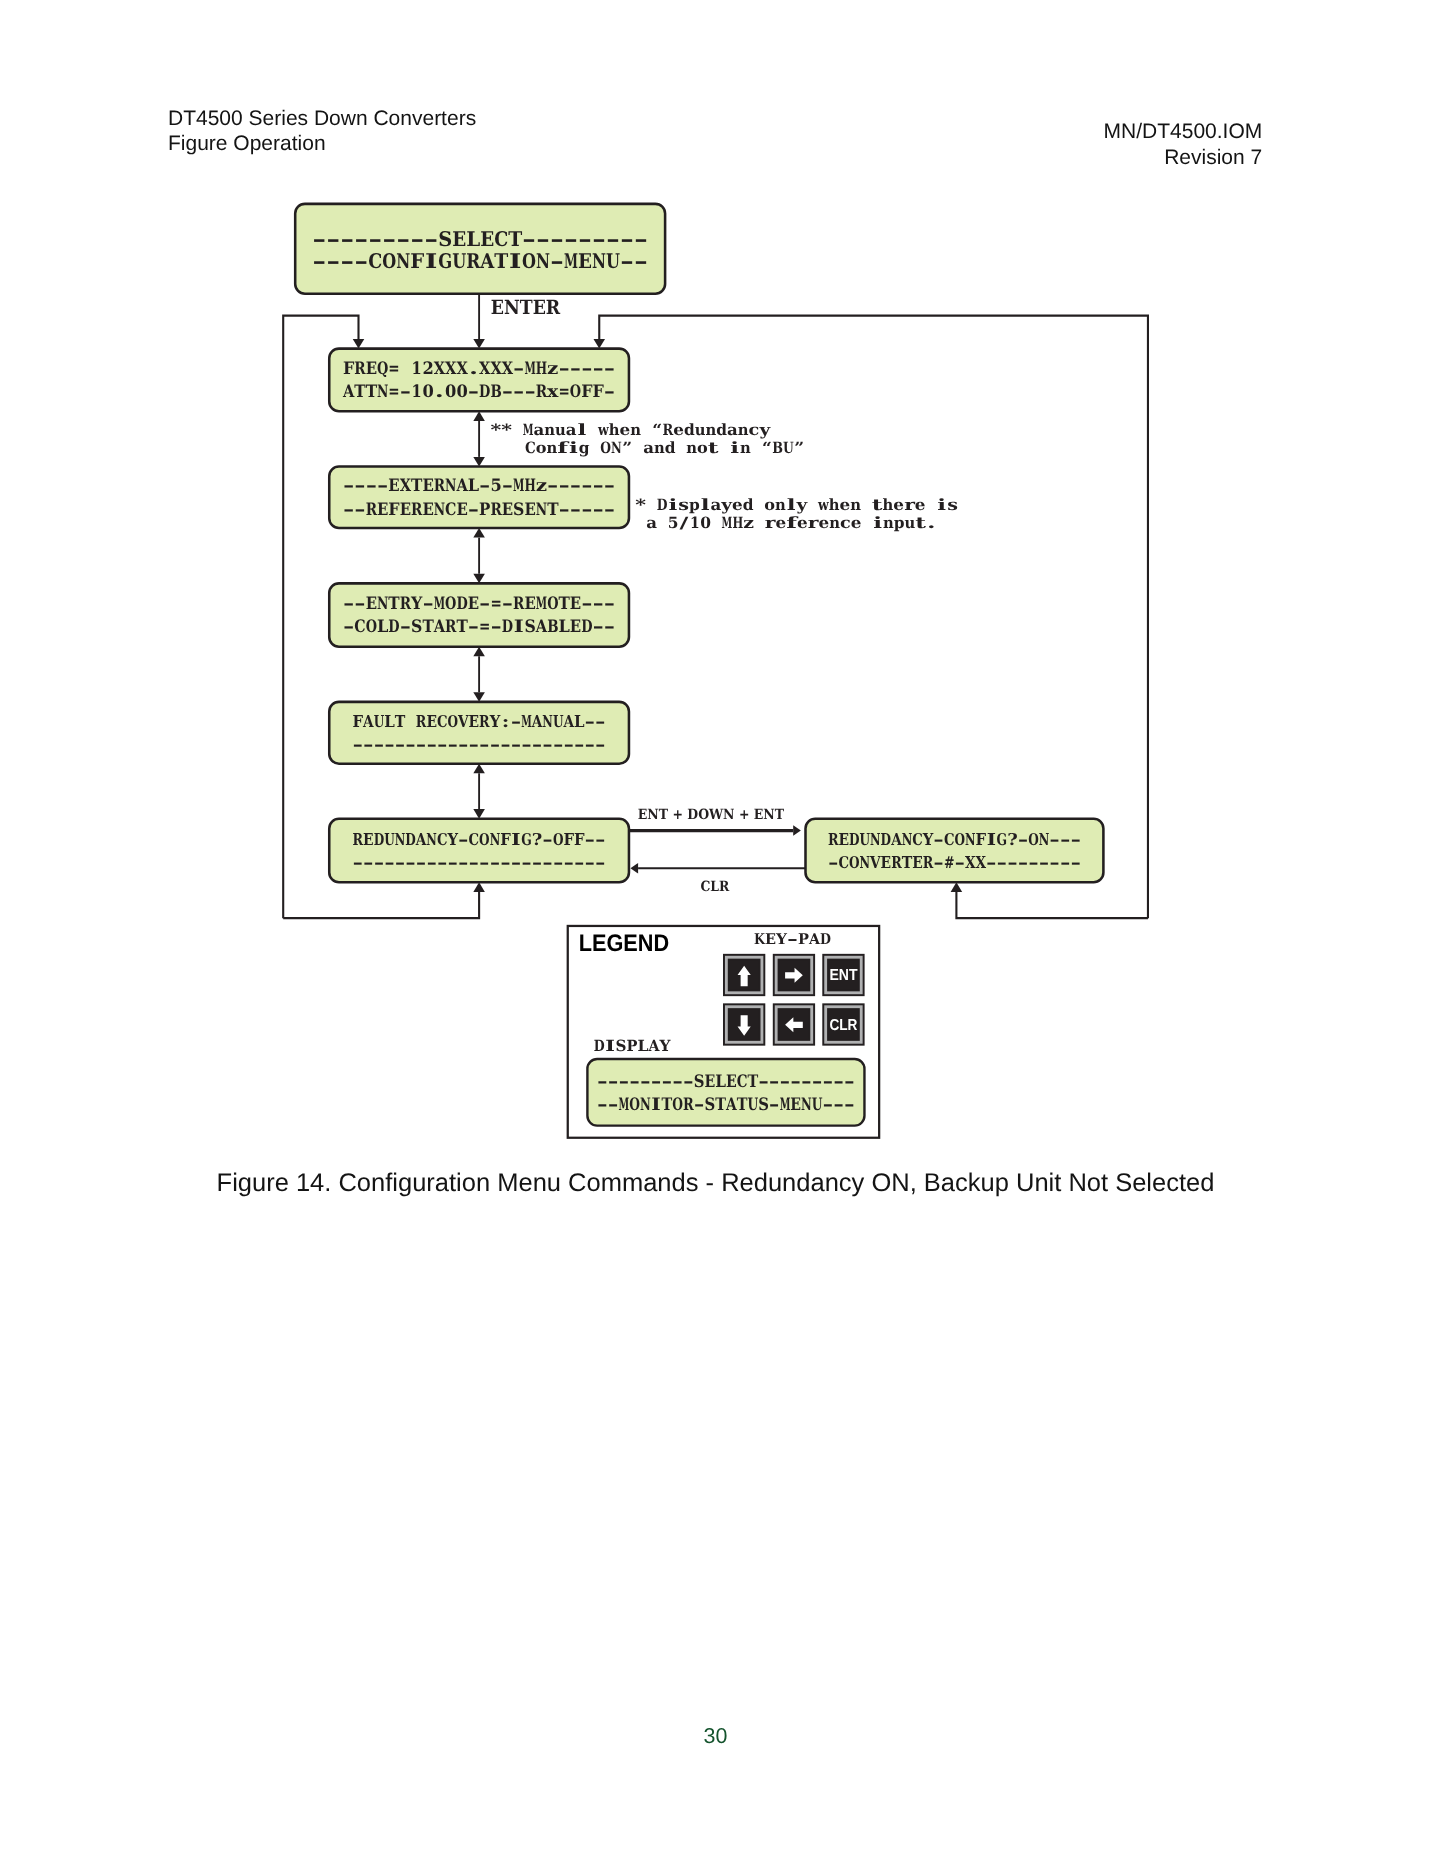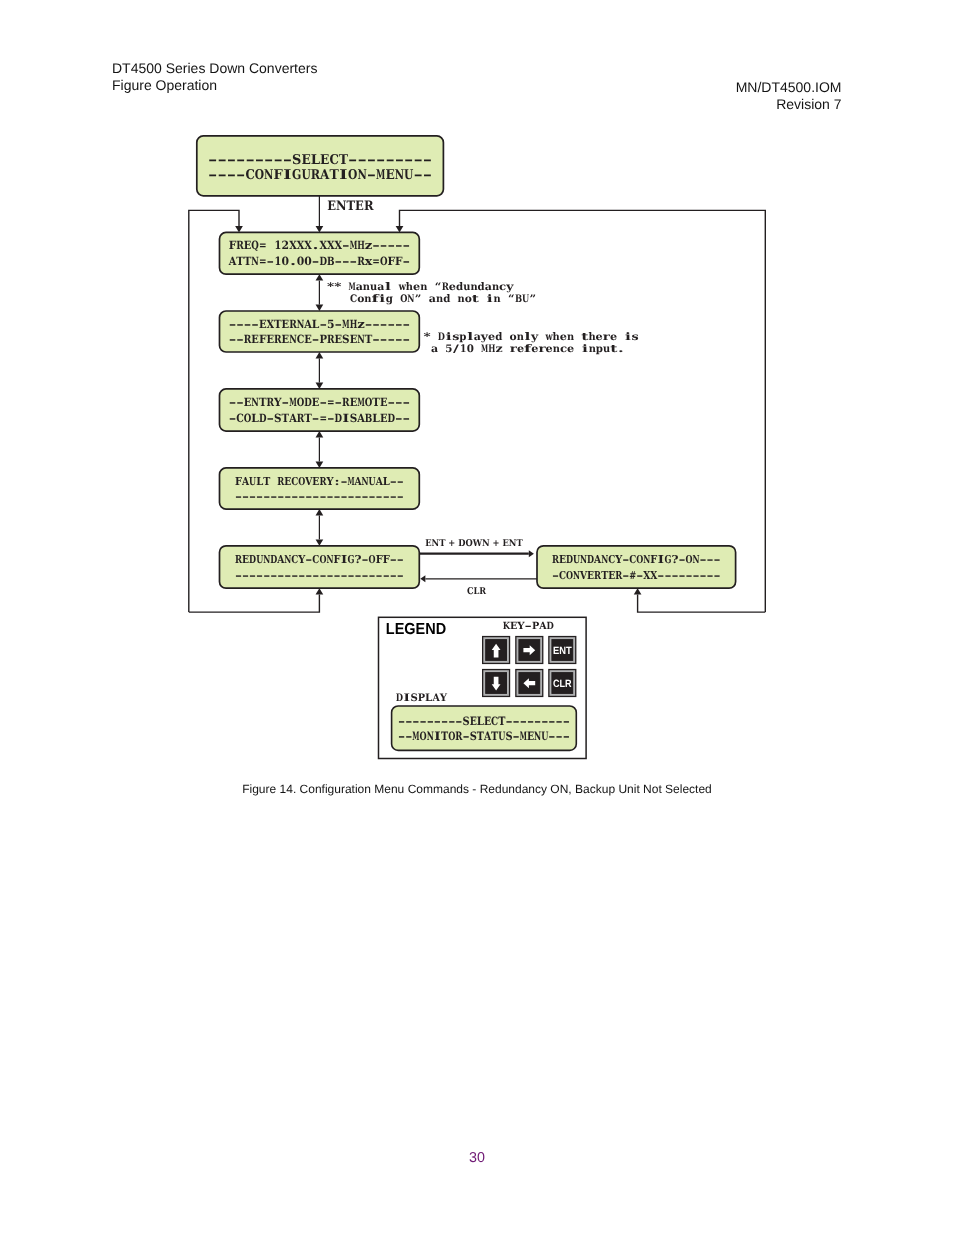--- a/index.html
+++ b/index.html
@@ -1,23 +1,23 @@
 <!DOCTYPE html>
 <html><head>
 <meta charset="utf-8">
 <title>DT4500 Series Down Converters</title>
 <style>
   html,body{margin:0;padding:0;}
   body{width:954px;height:1235px;background:#ffffff;will-change:opacity;-webkit-font-smoothing:antialiased;text-rendering:geometricPrecision;font-family:"Liberation Sans",sans-serif;position:relative;overflow:hidden;}
   .page{position:absolute;inset:0;}
   .hdr{position:absolute;font-family:"Liberation Sans",sans-serif;font-size:14px;color:#141414;white-space:pre;letter-spacing:0px;}
-  #hdr-l{left:112px;top:60px;line-height:16.5px;}
+  #hdr-l{left:112px;top:70px;line-height:16.5px;}
   #hdr-r{left:0px;right:112.5px;top:79px;line-height:16.5px;text-align:right;}
-  .fig-caption{position:absolute;left:0;right:0;top:780.5px;text-align:center;font-family:"Liberation Sans",sans-serif;font-size:12px;line-height:16px;color:#141414;}
-  .page-num{position:absolute;left:0;right:0;top:1150.5px;text-align:center;font-family:"Liberation Sans",sans-serif;font-size:14.3px;line-height:15px;color:#701a75;}
+  .fig-caption{position:absolute;left:0;right:0;top:780.5px;text-align:center;font-family:"Liberation Sans",sans-serif;font-size:17px;line-height:16px;color:#141414;}
+  .page-num{position:absolute;left:0;right:0;top:1150.5px;text-align:center;font-family:"Liberation Sans",sans-serif;font-size:14.3px;line-height:15px;color:#14532d;}
   svg.diagram{position:absolute;left:0;top:0;width:954px;height:800px;}
   svg.diagram text{text-rendering:geometricPrecision;}
 </style>
 </head>
 <body>
 
 <div class="page">
   <div class="hdr" id="hdr-l"><div>DT4500 Series Down Converters</div><div>Figure Operation</div></div>
   <div class="hdr" id="hdr-r"><div>MN/DT4500.IOM</div><div>Revision 7</div></div>
 

